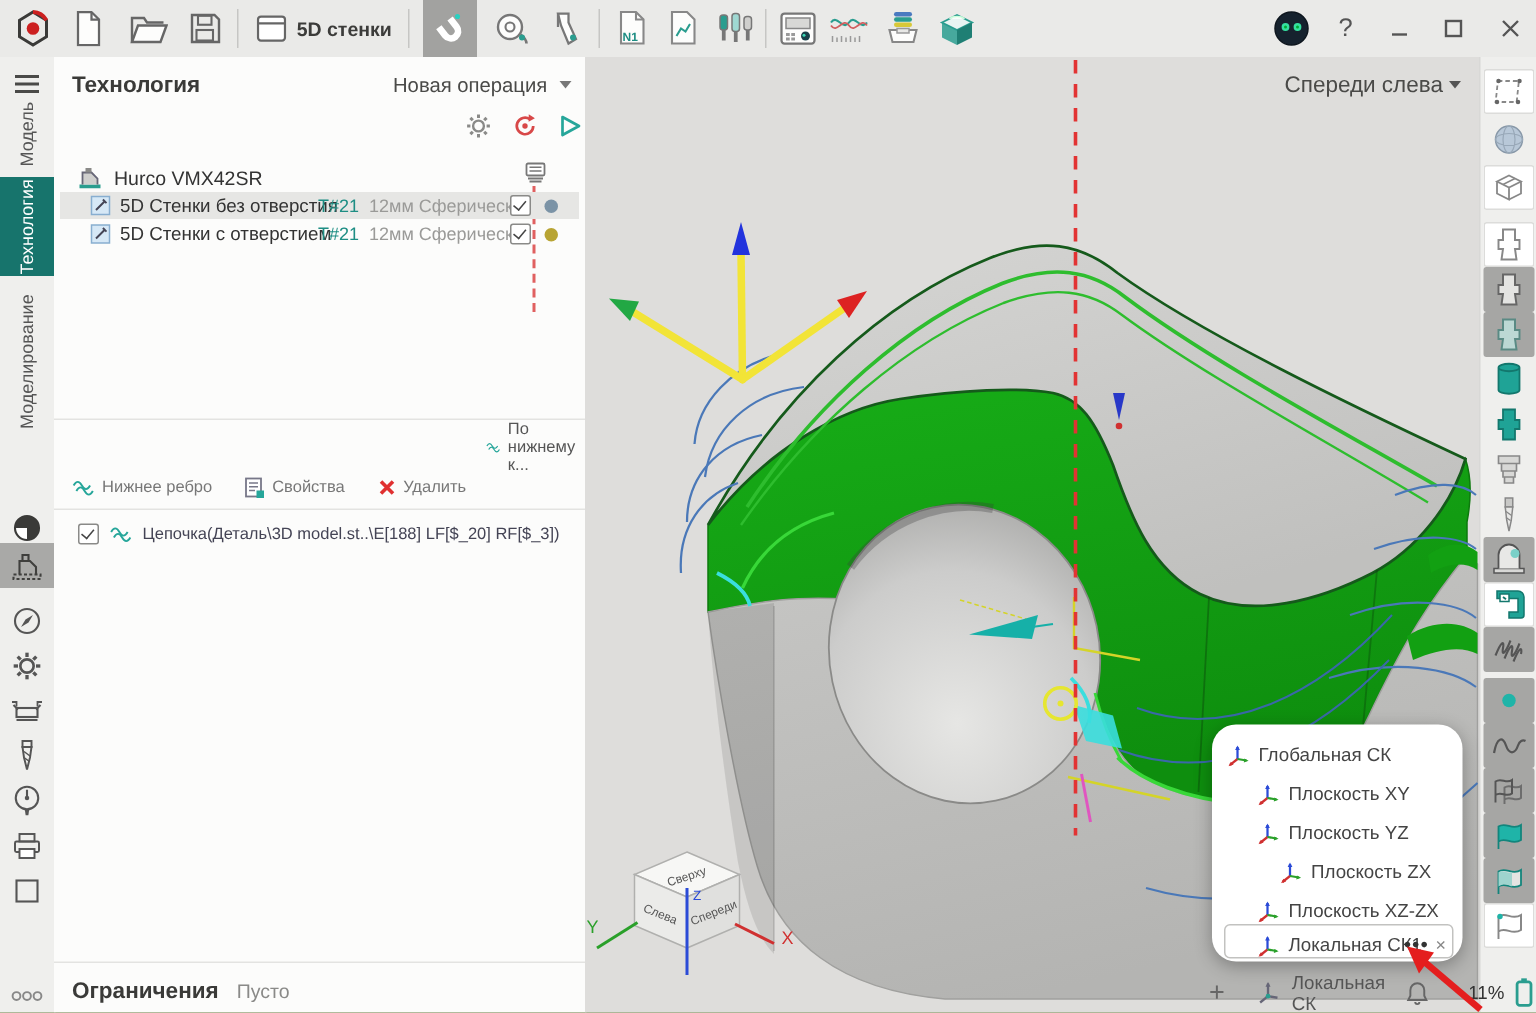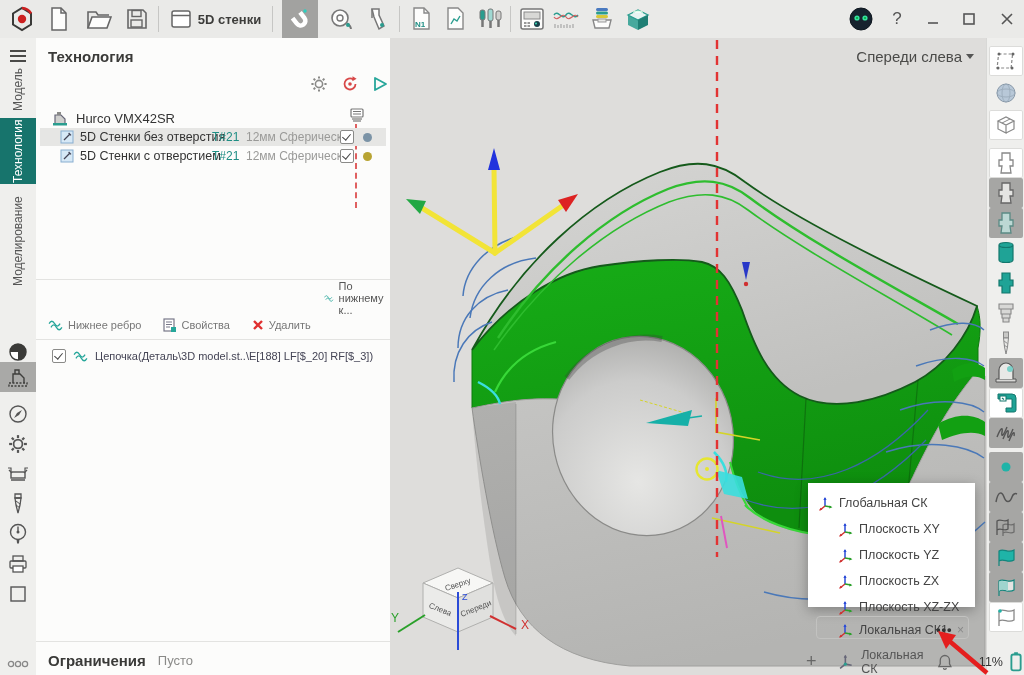--- a/index.html
+++ b/index.html
@@ -37,21 +37,21 @@
   .red-dash-v{position:absolute;width:0;border-left:2px dashed #e06060;}
   
   #viewport{position:absolute;left:390px;top:38px;width:596px;height:637px;background:#dedddb;}
   #viewlabel{position:absolute;right:12px;top:10px;font-size:15px;color:#4a4a48;display:flex;align-items:center;gap:4px;cursor:default;}
   
   #righttoolbar{position:absolute;left:986px;top:38px;width:38px;height:637px;background:#efefed;border-left:1px solid #d8d8d6;}
   .rtb{position:absolute;left:2px;width:34px;height:30px;display:flex;align-items:center;justify-content:center;border-radius:2px;}
   .rtb.pressed{background:#a6a6a4;}
   .rtb.white{background:#ffffff;box-shadow:0 0 0 1px #dcdcda inset;}
   
-  #csmenu{position:absolute;left:808px;top:483px;width:167px;height:124px;background:#fff;border-radius:0;box-shadow:0 3px 12px rgba(0,0,0,.3);z-index:5;}
+  #csmenu{position:absolute;left:808px;top:483px;width:167px;height:158px;background:#fff;border-radius:16px;box-shadow:0 3px 12px rgba(0,0,0,.3);z-index:5;}
   .cs-item{position:absolute;height:24px;display:flex;align-items:center;gap:6px;font-size:12.5px;color:#444;white-space:nowrap;}
   .cs-sel{position:absolute;left:8px;top:133px;width:151px;height:21px;border:1.2px solid #c2c2c0;border-radius:4px;}
   .cs-dots{font-size:13px;letter-spacing:1px;color:#333;font-weight:bold;line-height:10px;}
   .cs-x{font-size:12px;color:#888;}
   
   #statusbar{position:absolute;left:806px;top:648px;width:216px;height:27px;display:flex;align-items:center;z-index:4;}
   .sb-txt{font-size:12.5px;color:#555;}
   #redarrow{position:absolute;left:925px;top:623px;width:99px;height:52px;z-index:9;pointer-events:none;}
   svg text{font-family:"Liberation Sans",sans-serif;}
 </style>
@@ -310,20 +310,24 @@
           <circle cx="11" cy="4" r="2.6" fill="none" stroke="#888" stroke-width="1.3"></circle>
           <circle cx="18" cy="4" r="2.6" fill="none" stroke="#888" stroke-width="1.3"></circle>
         </svg>
     </div>
   </div>
 
   <div id="leftpanel">
 
     <div class="row" style="left:12px;top:6px;height:24px;">
       <span class="pnl-title">Технология</span>
+    </div>
+    <div class="row" style="left:226px;top:6px;height:24px;gap:8px;">
+      <span style="font-size:13.5px;color:#4a4a48;">Новая операция</span>
+      <span class="tri-down"></span>
     </div>
 
     <div class="row" style="left:274px;top:36px;height:24px;gap:13px;">
       <span><svg width="18" height="18" viewBox="0 0 18 18">
             <circle cx="9" cy="9" r="3.6" fill="none" stroke="#8a8a88" stroke-width="1.6"></circle>
             <g stroke="#8a8a88" stroke-width="2">
               <line x1="9" y1="1.4" x2="9" y2="3.6"></line>
               <line x1="9" y1="14.4" x2="9" y2="16.6"></line>
               <line x1="1.4" y1="9" x2="3.6" y2="9"></line>
               <line x1="14.4" y1="9" x2="16.6" y2="9"></line>
@@ -713,21 +717,21 @@
             <line x1="7" y1="10" x2="7" y2="2" stroke="#2b4bd7"></line>
             <polygon points="7,1 5.4,4 8.6,4" fill="#2b4bd7"></polygon>
             <line x1="7" y1="10" x2="2" y2="14" stroke="#d03030"></line>
             <polygon points="1,14.8 4.4,13.6 2.6,11.8" fill="#d03030"></polygon>
             <line x1="7" y1="10" x2="13" y2="11" stroke="#2aa02a"></line>
             <polygon points="14.4,11.2 11.6,9.6 11.2,12.4" fill="#2aa02a"></polygon>
           </g>
         </svg>
       <span>Плоскость YZ</span>
     </div>
-    <div class="cs-item" style="left:30px;top:86px;justify-content:space-between;">
+    <div class="cs-item" style="left:45px;top:86px;justify-content:space-between;">
       <svg width="15" height="15" viewBox="0 0 15 15">
           <g stroke-width="1.5">
             <line x1="7" y1="10" x2="7" y2="2" stroke="#2b4bd7"></line>
             <polygon points="7,1 5.4,4 8.6,4" fill="#2b4bd7"></polygon>
             <line x1="7" y1="10" x2="2" y2="14" stroke="#d03030"></line>
             <polygon points="1,14.8 4.4,13.6 2.6,11.8" fill="#d03030"></polygon>
             <line x1="7" y1="10" x2="13" y2="11" stroke="#2aa02a"></line>
             <polygon points="14.4,11.2 11.6,9.6 11.2,12.4" fill="#2aa02a"></polygon>
           </g>
         </svg>

